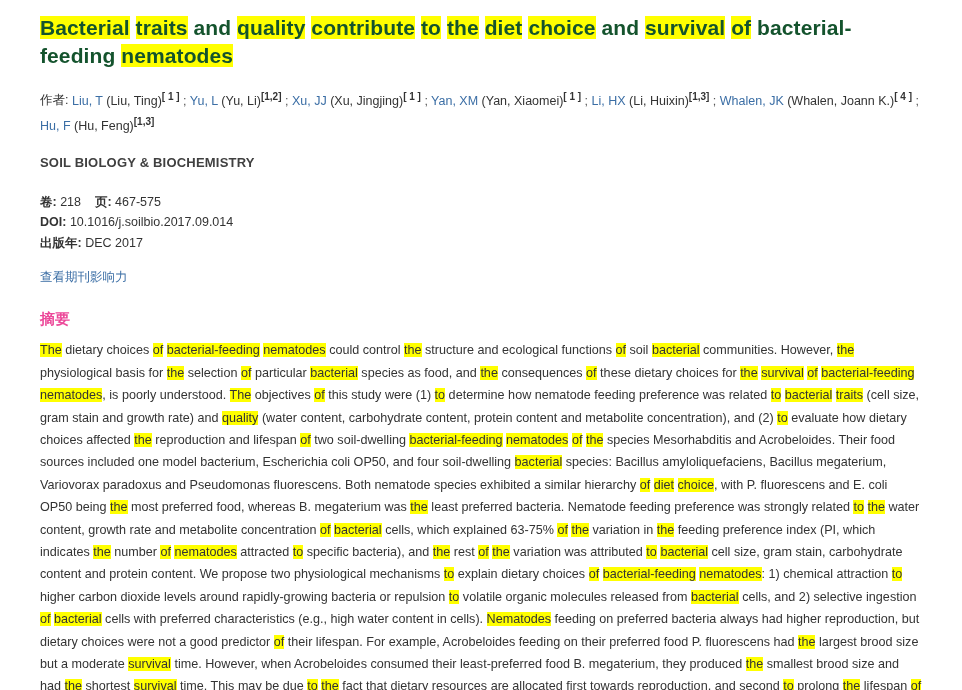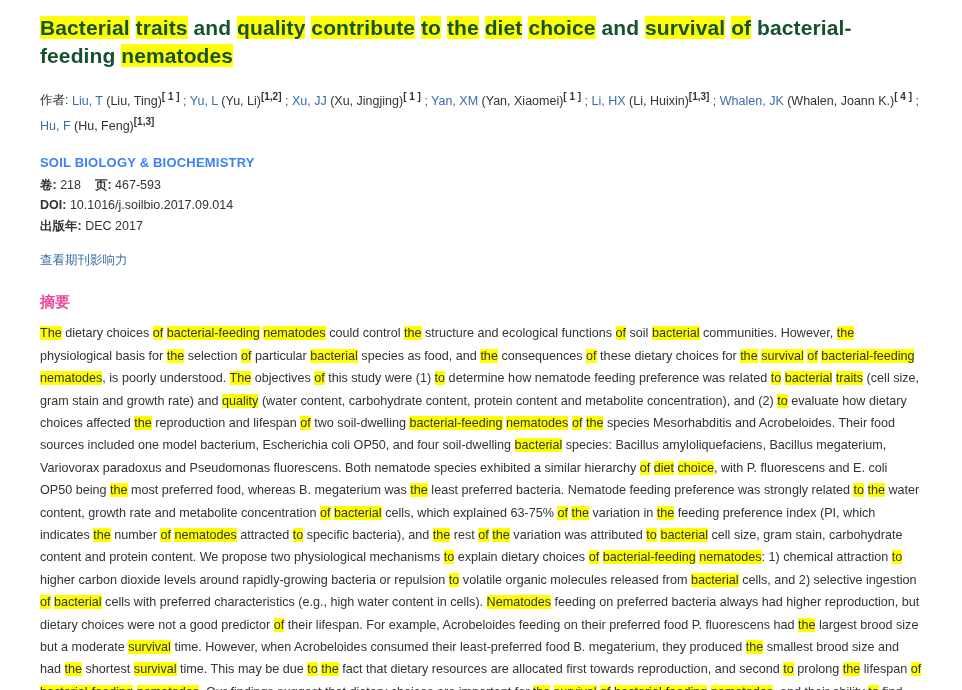--- a/index.html
+++ b/index.html
@@ -46,22 +46,22 @@
   .sup {
     font-size: 10px;
     vertical-align: super;
     font-weight: bold;
     color: #333333;
   }
   .sep { color: #555; }
   .journal {
     font-size: 13px;
     font-weight: bold;
-    color: #3b82f6;
-    margin-bottom: 5px;
+    color: #404040;
+    margin-bottom: 22px;
     letter-spacing: 0.2px;
   }
   .meta-line {
     font-size: 12.5px;
     line-height: 1.65;
     color: #333333;
   }
   .meta-key {
     font-weight: bold;
     color: #333333;
@@ -99,21 +99,21 @@
     <span id="authors-el"><a href="#">Liu, T</a><span> (Liu, Ting)</span><span class="sup">[ 1 ]</span><span class="sep"> ; </span><a href="#">Yu, L</a><span> (Yu, Li)</span><span class="sup">[1,2]</span><span class="sep"> ; </span><a href="#">Xu, JJ</a><span> (Xu, Jingjing)</span><span class="sup">[ 1 ]</span><span class="sep"> ; </span><a href="#">Yan, XM</a><span> (Yan, Xiaomei)</span><span class="sup">[ 1 ]</span><span class="sep"> ; </span><a href="#">Li, HX</a><span> (Li, Huixin)</span><span class="sup">[1,3]</span><span class="sep"> ; </span><a href="#">Whalen, JK</a><span> (Whalen, Joann K.)</span><span class="sup">[ 4 ]</span><span class="sep"> ; </span><a href="#">Hu, F</a><span> (Hu, Feng)</span><span class="sup">[1,3]</span></span>
   </div>
 
   <div class="journal">SOIL BIOLOGY &amp; BIOCHEMISTRY</div>
 
   <div class="meta-line">
     <span class="meta-key">卷:</span>
     <span>218</span>
     &nbsp;&nbsp;
     <span class="meta-key">页:</span>
-    <span>467-593</span>
+    <span>467-575</span>
   </div>
 
   <div class="meta-line">
     <span class="meta-key">DOI:</span>
     <span>10.1016/j.soilbio.2017.09.014</span>
   </div>
 
   <div class="meta-line">
     <span class="meta-key">出版年:</span>
     <span>DEC 2017</span>

